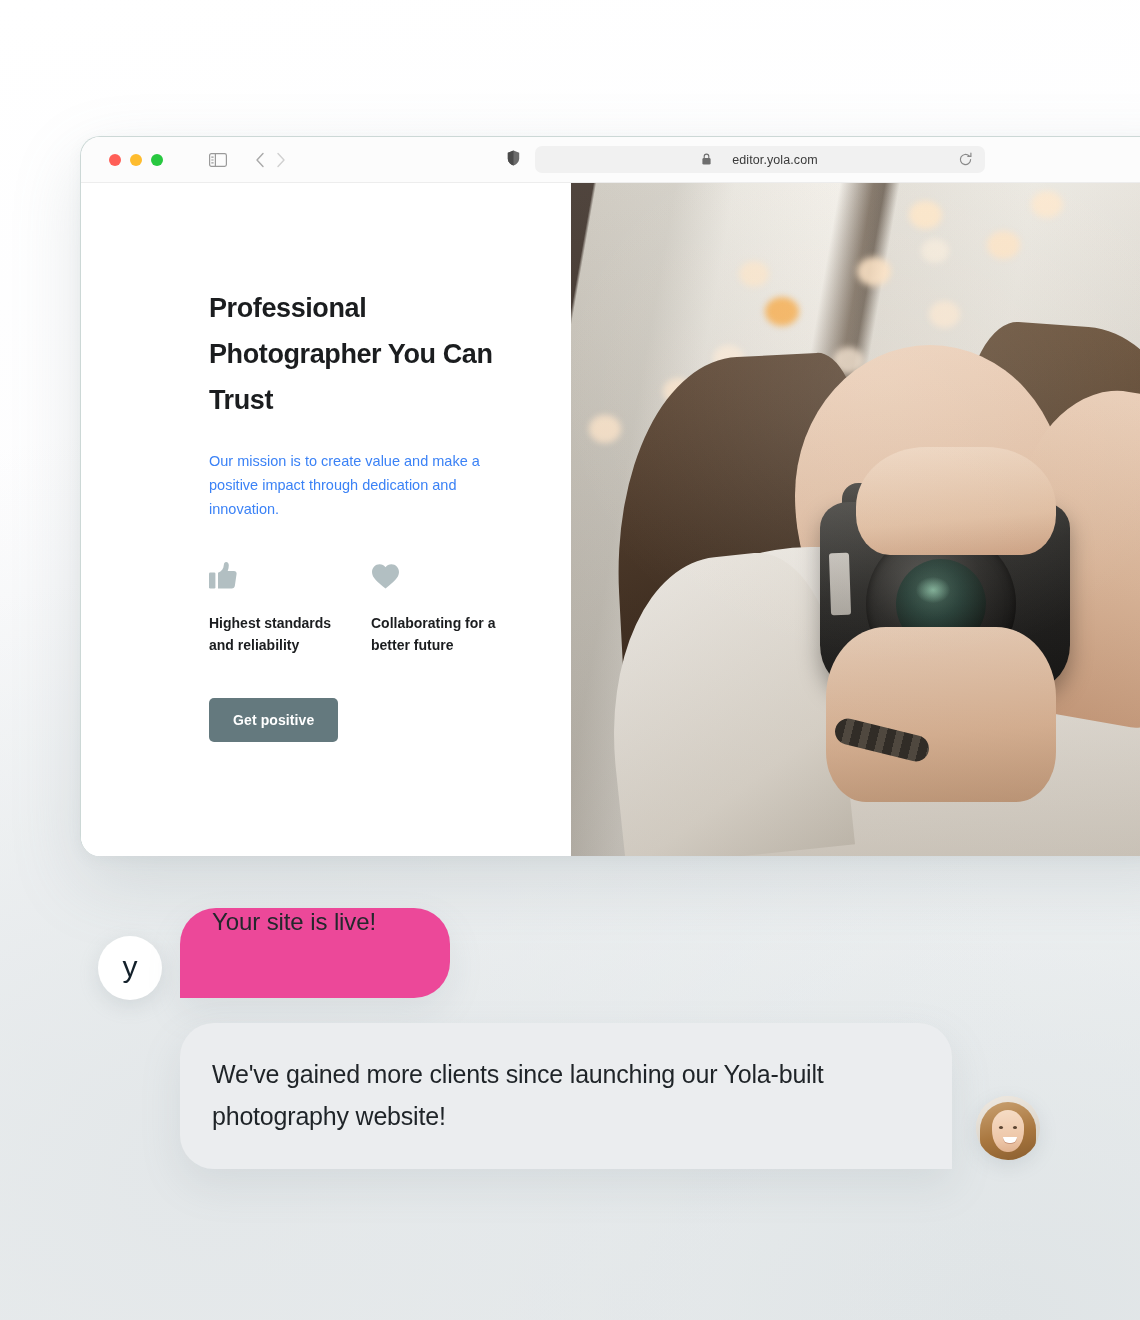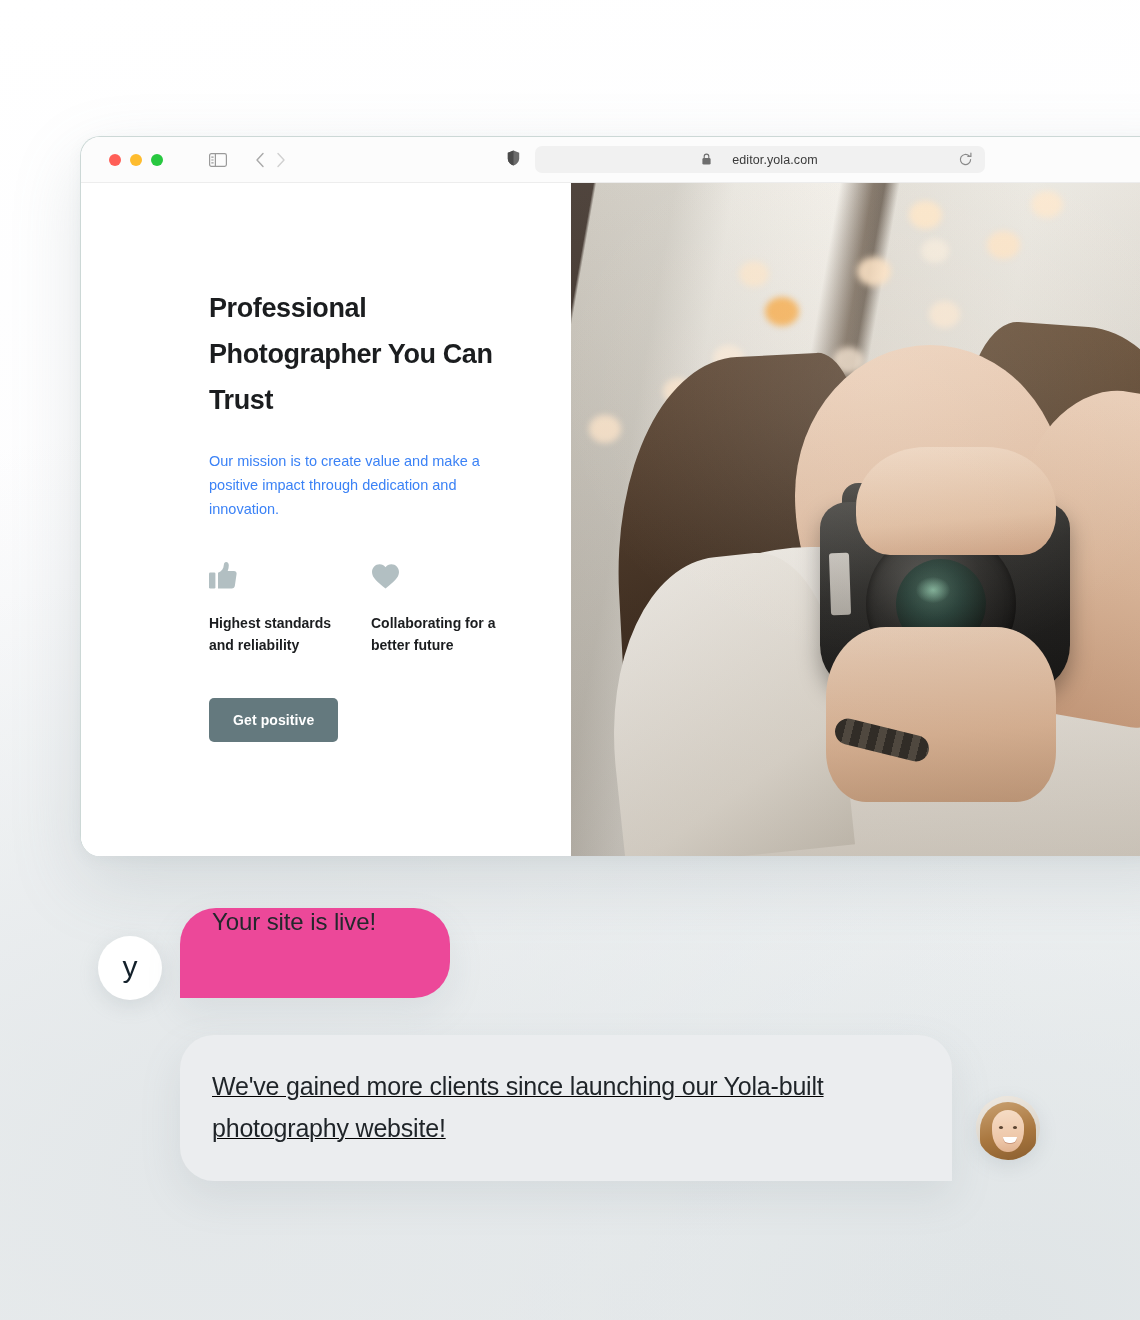--- a/index.html
+++ b/index.html
@@ -196,26 +196,25 @@
   .bubble-one {
     position:absolute; left:180px; top:8px; width:270px; height:90px;
     background:#ec4899;
     border-radius:36px 36px 36px 0;
     box-shadow:0 14px 34px rgba(125,140,148,.13);
     display:flex; align-items:flex-start; padding-left:32px;
   }
   .bubble-one .txt { font-size:24px; color:#23282c; letter-spacing:-.1px; }
 
   .bubble-two {
-    position:absolute; left:180px; top:135px; width:772px; height:146px;
+    position:absolute; left:180px; top:123px; width:772px; height:146px;
     background:#ebedef;
     border-radius:34px 34px 0 34px;
     box-shadow:0 16px 40px rgba(125,140,148,.15);
     padding:30px 40px 0 32px;
-    text-decoration:underline;
   }
   .bubble-two .txt {
     font-size:25px; line-height:42px; color:#1f2428; letter-spacing:-.2px;
   }
 
   .avatar-photo {
     position:absolute; left:976px; top:1096px; width:64px; height:64px;
     border-radius:50%; overflow:hidden;
     box-shadow:0 6px 18px rgba(120,135,142,.18);
     background:#e8e2da;

